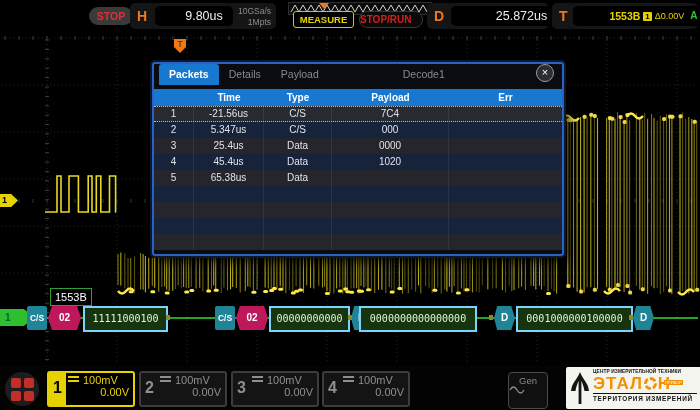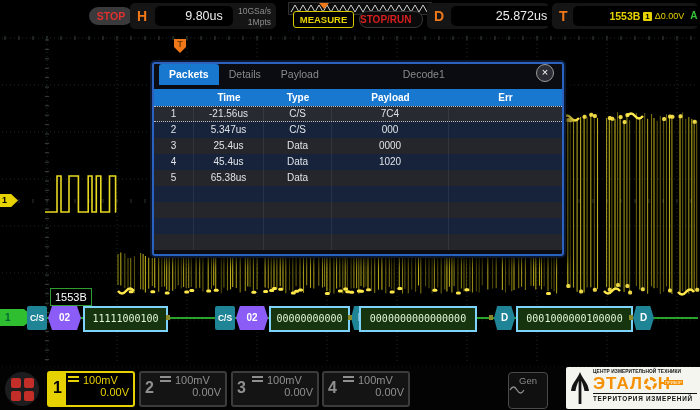--- a/index.html
+++ b/index.html
@@ -46,21 +46,21 @@
   .bus-marker{position:absolute;left:0;top:309px;width:30px;height:17px;background:#2fbe2f;
     clip-path:polygon(0 0,68% 0,100% 50%,68% 100%,0 100%);color:#063;font-weight:bold;font-size:10px;
     line-height:17px;padding-left:5px;z-index:6;}
   
   .bus-label{position:absolute;left:50px;top:288px;height:14px;padding:1px 4px;background:#000;
     border:1px solid #2f9e2f;color:#fff;font-size:11px;line-height:14px;z-index:7;}
   .bus-line{position:absolute;left:12px;top:317px;width:686px;height:2px;background:#28a428;z-index:5;}
   .seg{position:absolute;top:306px;height:24px;line-height:24px;text-align:center;z-index:6;
     font-size:10px;font-weight:bold;color:#fff;}
   .seg.cs{background:#1f8496;border-radius:2px;font-size:8.5px;}
-  .seg.addr{background:#8b5cf6;clip-path:polygon(12% 0,88% 0,100% 50%,88% 100%,12% 100%,0 50%);}
+  .seg.addr{background:#be185d;clip-path:polygon(12% 0,88% 0,100% 50%,88% 100%,12% 100%,0 50%);}
   .seg.d{background:#1f8496;clip-path:polygon(15% 0,82% 0,100% 50%,82% 100%,15% 100%,0 50%);}
   .seg.data{background:#16350f;border:2px solid #7dd3fc;color:#e2f7d8;font-weight:normal;
     font-family:"DejaVu Sans Mono",monospace;font-size:10px;height:22px;line-height:22px;}
   #seg0{left:27px;width:20px}  #seg1{left:48px;width:33px}  #seg2{left:83px;width:81px}
   #seg3{left:215px;width:20px} #seg4{left:236px;width:32px} #seg5{left:269px;width:77px}
   #seg6{left:351px;width:21px} #seg7{left:359px;width:114px}#seg8{left:494px;width:21px}
   #seg9{left:516px;width:113px}#seg10{left:633px;width:21px}
   .busdot{position:absolute;top:315px;width:4px;height:5px;background:#8a8a2a;z-index:6;}
   
   .dialog{position:absolute;left:152px;top:62px;width:408px;height:190px;background:#0a0c12;

